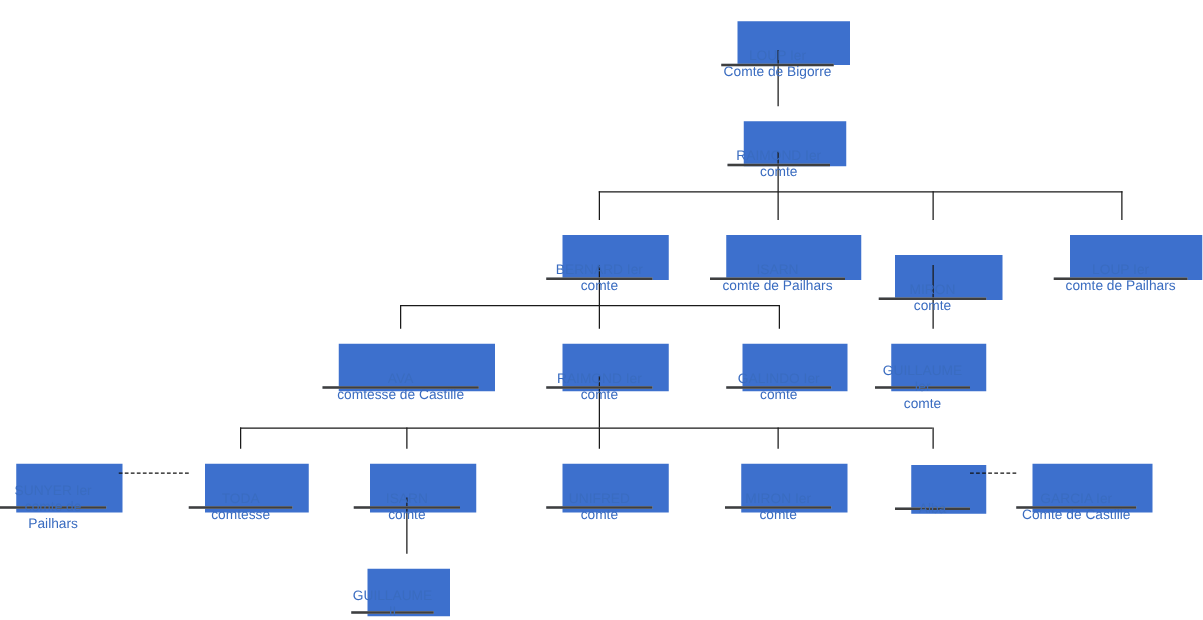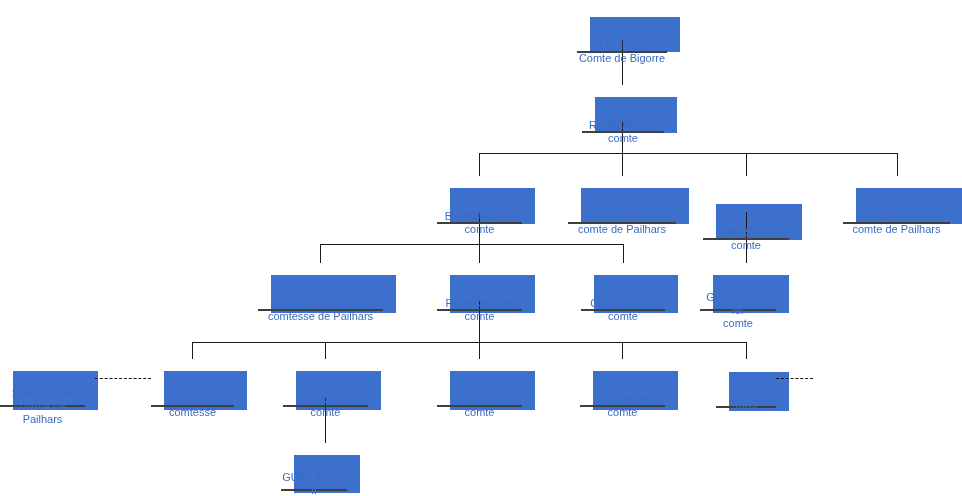--- a/index.html
+++ b/index.html
@@ -91,21 +91,21 @@
     <div class="box">
       <div>LOUP Ier</div>
       <div>comte de Pailhars</div>
     </div>
   </div>
 
   <div class="node" style="left:258px;top:263px;width:125px;height:38px">
     <div class="shadow"></div>
     <div class="box">
       <div>AVA</div>
-      <div>comtesse de Pailhars</div>
+      <div>comtesse de Castille</div>
     </div>
   </div>
   <div class="node" style="left:437px;top:263px;width:85px;height:38px">
     <div class="shadow"></div>
     <div class="box">
       <div>RAIMOND Ier</div>
       <div>comte</div>
     </div>
   </div>
   <div class="node" style="left:581px;top:263px;width:84px;height:38px">
@@ -157,20 +157,27 @@
       <div>MIRON Ier</div>
       <div>comte</div>
     </div>
   </div>
   <div class="node" style="left:716px;top:360px;width:60px;height:39px">
     <div class="shadow"></div>
     <div class="box">
       <div>Alba</div>
     </div>
   </div>
+  <div class="node" style="left:813px;top:359px;width:96px;height:39px">
+    <div class="shadow"></div>
+    <div class="box">
+      <div>GARCIA Ier</div>
+      <div>Comte de Castille</div>
+    </div>
+  </div>
 
   <div class="node" style="left:281px;top:443px;width:66px;height:38px">
     <div class="shadow"></div>
     <div class="box">
       <div>GUILLAUME II</div>
       <div>comte</div>
     </div>
   </div>
 
 </div>

